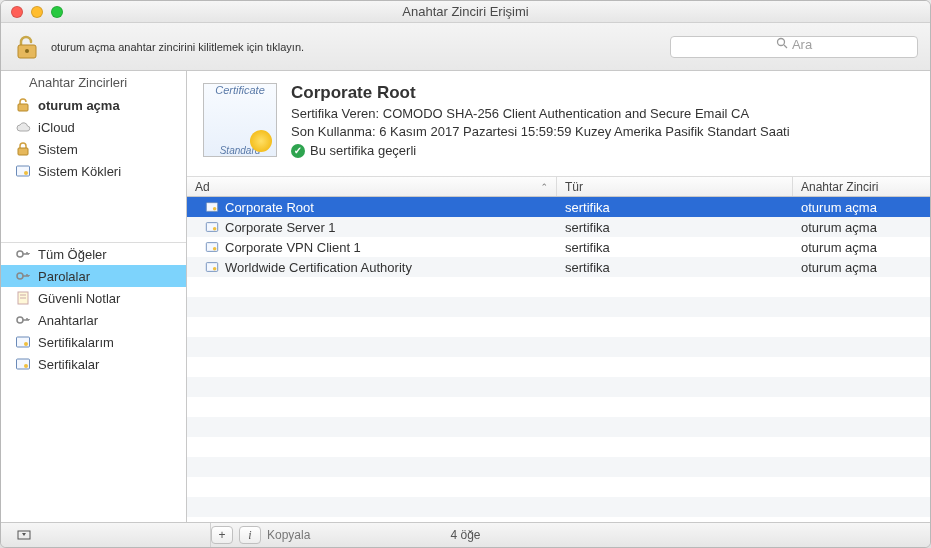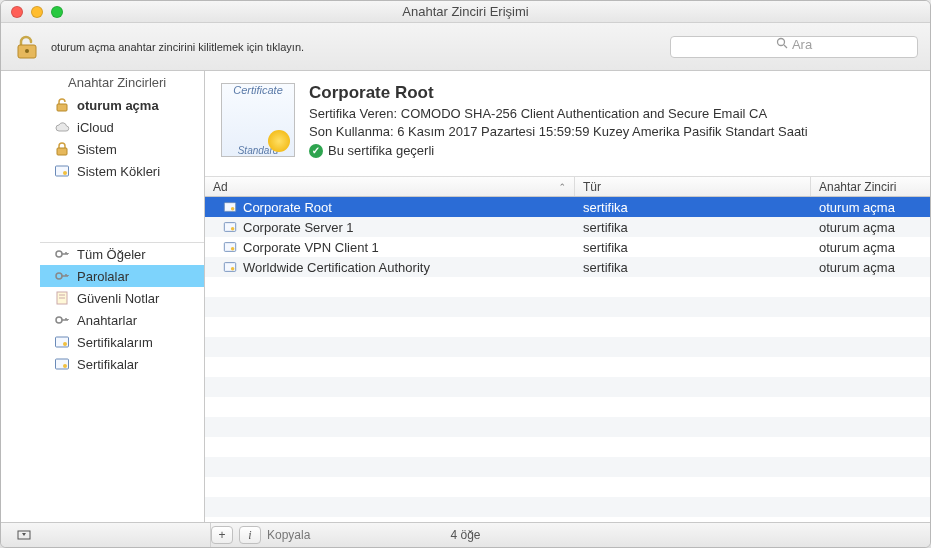--- a/index.html
+++ b/index.html
@@ -8,21 +8,21 @@
 .titlebar { height: 22px; background: linear-gradient(#f6f6f6,#e6e6e6); border-bottom: 1px solid #d0d0d0; display: flex; align-items: center; padding: 0 8px; position: relative; }
 .traffic { display: flex; gap: 8px; position: absolute; left: 10px; }
 .tl { width: 12px; height: 12px; border-radius: 50%; border: 0.5px solid rgba(0,0,0,0.15); }
 .tl.red { background: #ff5f57; } .tl.yellow { background: #ffbd2e; } .tl.green { background: #28c940; }
 .title { flex: 1; text-align: center; font-size: 13px; color: #4a4a4a; }
 .toolbar { height: 48px; background: linear-gradient(#f4f4f4,#e8e8e8); border-bottom: 1px solid #c8c8c8; display: flex; align-items: center; padding: 0 12px; gap: 10px; }
 .lock-big { width: 28px; height: 28px; }
 .lock-hint { font-size: 11px; color: #333; flex: 1; }
 .search { width: 248px; height: 22px; background: #fff; border: 1px solid #c8c8c8; border-radius: 4px; display: flex; justify-content: center; gap: 4px; font-size: 13px; color: #a0a0a0; }
 .main { flex: 1; display: flex; overflow: hidden; border-bottom: 1px solid #c8c8c8; }
-.sidebar { width: 204px; background: #fff; border-right: 1px solid #c8c8c8; display: flex; flex-direction: column; padding-left: 39px; }
+.sidebar { width: 186px; background: #fff; border-right: 1px solid #c8c8c8; display: flex; flex-direction: column; }
 .sb-group { border-bottom: 1px solid #dcdcdc; }
 .sb-header { font-size: 13px; color: #555; padding: 4px 10px 4px 28px; font-weight: 400; }
 .sb-item { display: flex; align-items: center; gap: 7px; padding: 2px 10px 2px 14px; font-size: 13px; color: #333; height: 22px; }
 .sb-item.bold { font-weight: 600; }
 .sb-item.sel { background: #7dd3fc; }
 .sb-icon { width: 16px; height: 16px; display: flex; align-items: center; justify-content: center; flex-shrink: 0; }
 .content { flex: 1; display: flex; flex-direction: column; background: #fff; overflow: hidden; }
 .detail { padding: 12px 16px; display: flex; gap: 14px; border-bottom: 1px solid #dcdcdc; min-height: 106px; }
 .cert-badge { width: 74px; height: 74px; border: 1px solid #c0c0c0; background: linear-gradient(#f8fbff,#e8f0fb); display: flex; flex-direction: column; align-items: center; justify-content: space-between; font-family: cursive; font-size: 11px; color: #5a7aa8; position: relative; }
 .cert-badge .seal { position: absolute; right: 4px; bottom: 4px; width: 22px; height: 22px; background: radial-gradient(#ffe066,#f0b000); border-radius: 50%; }

